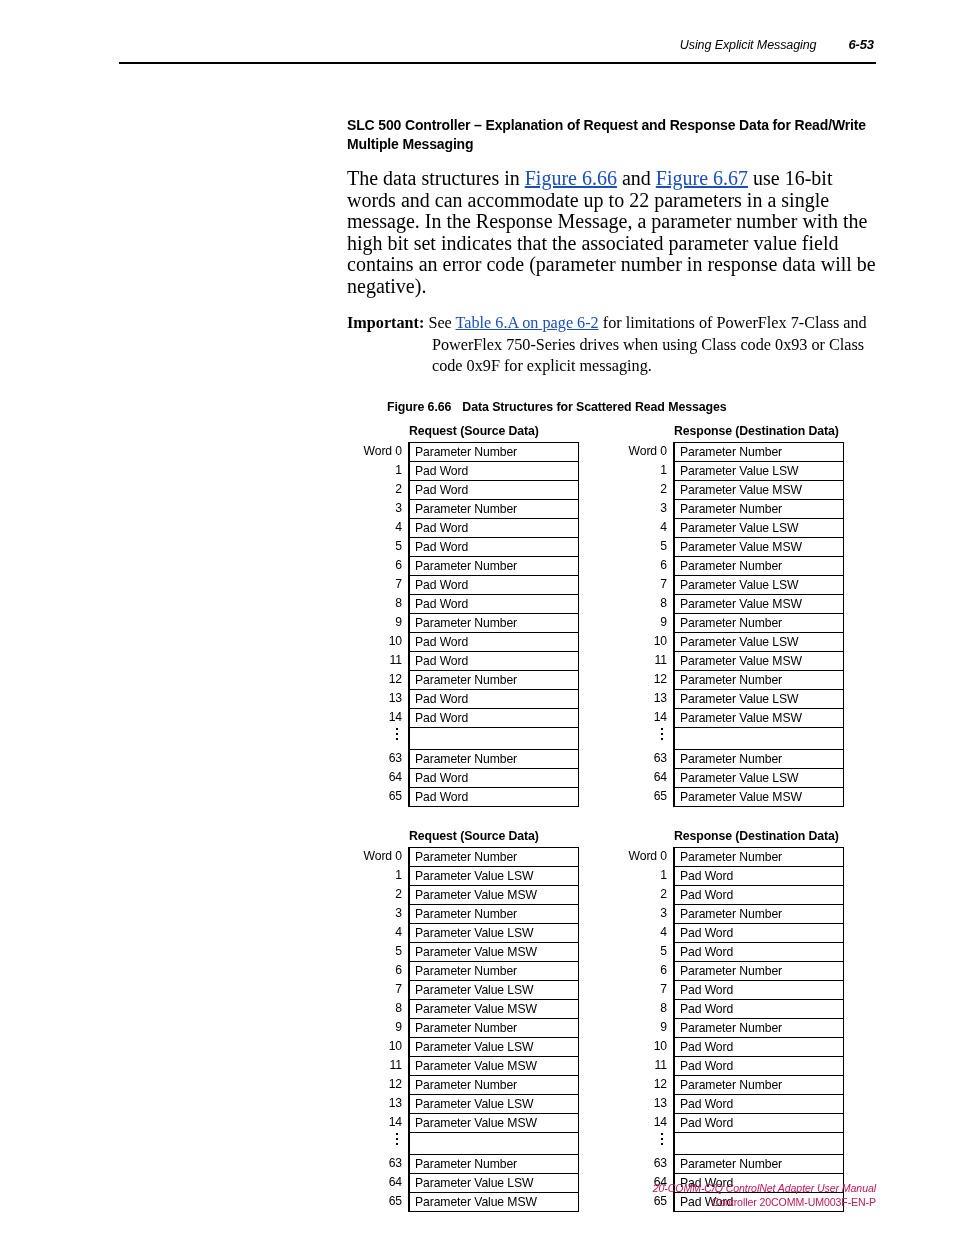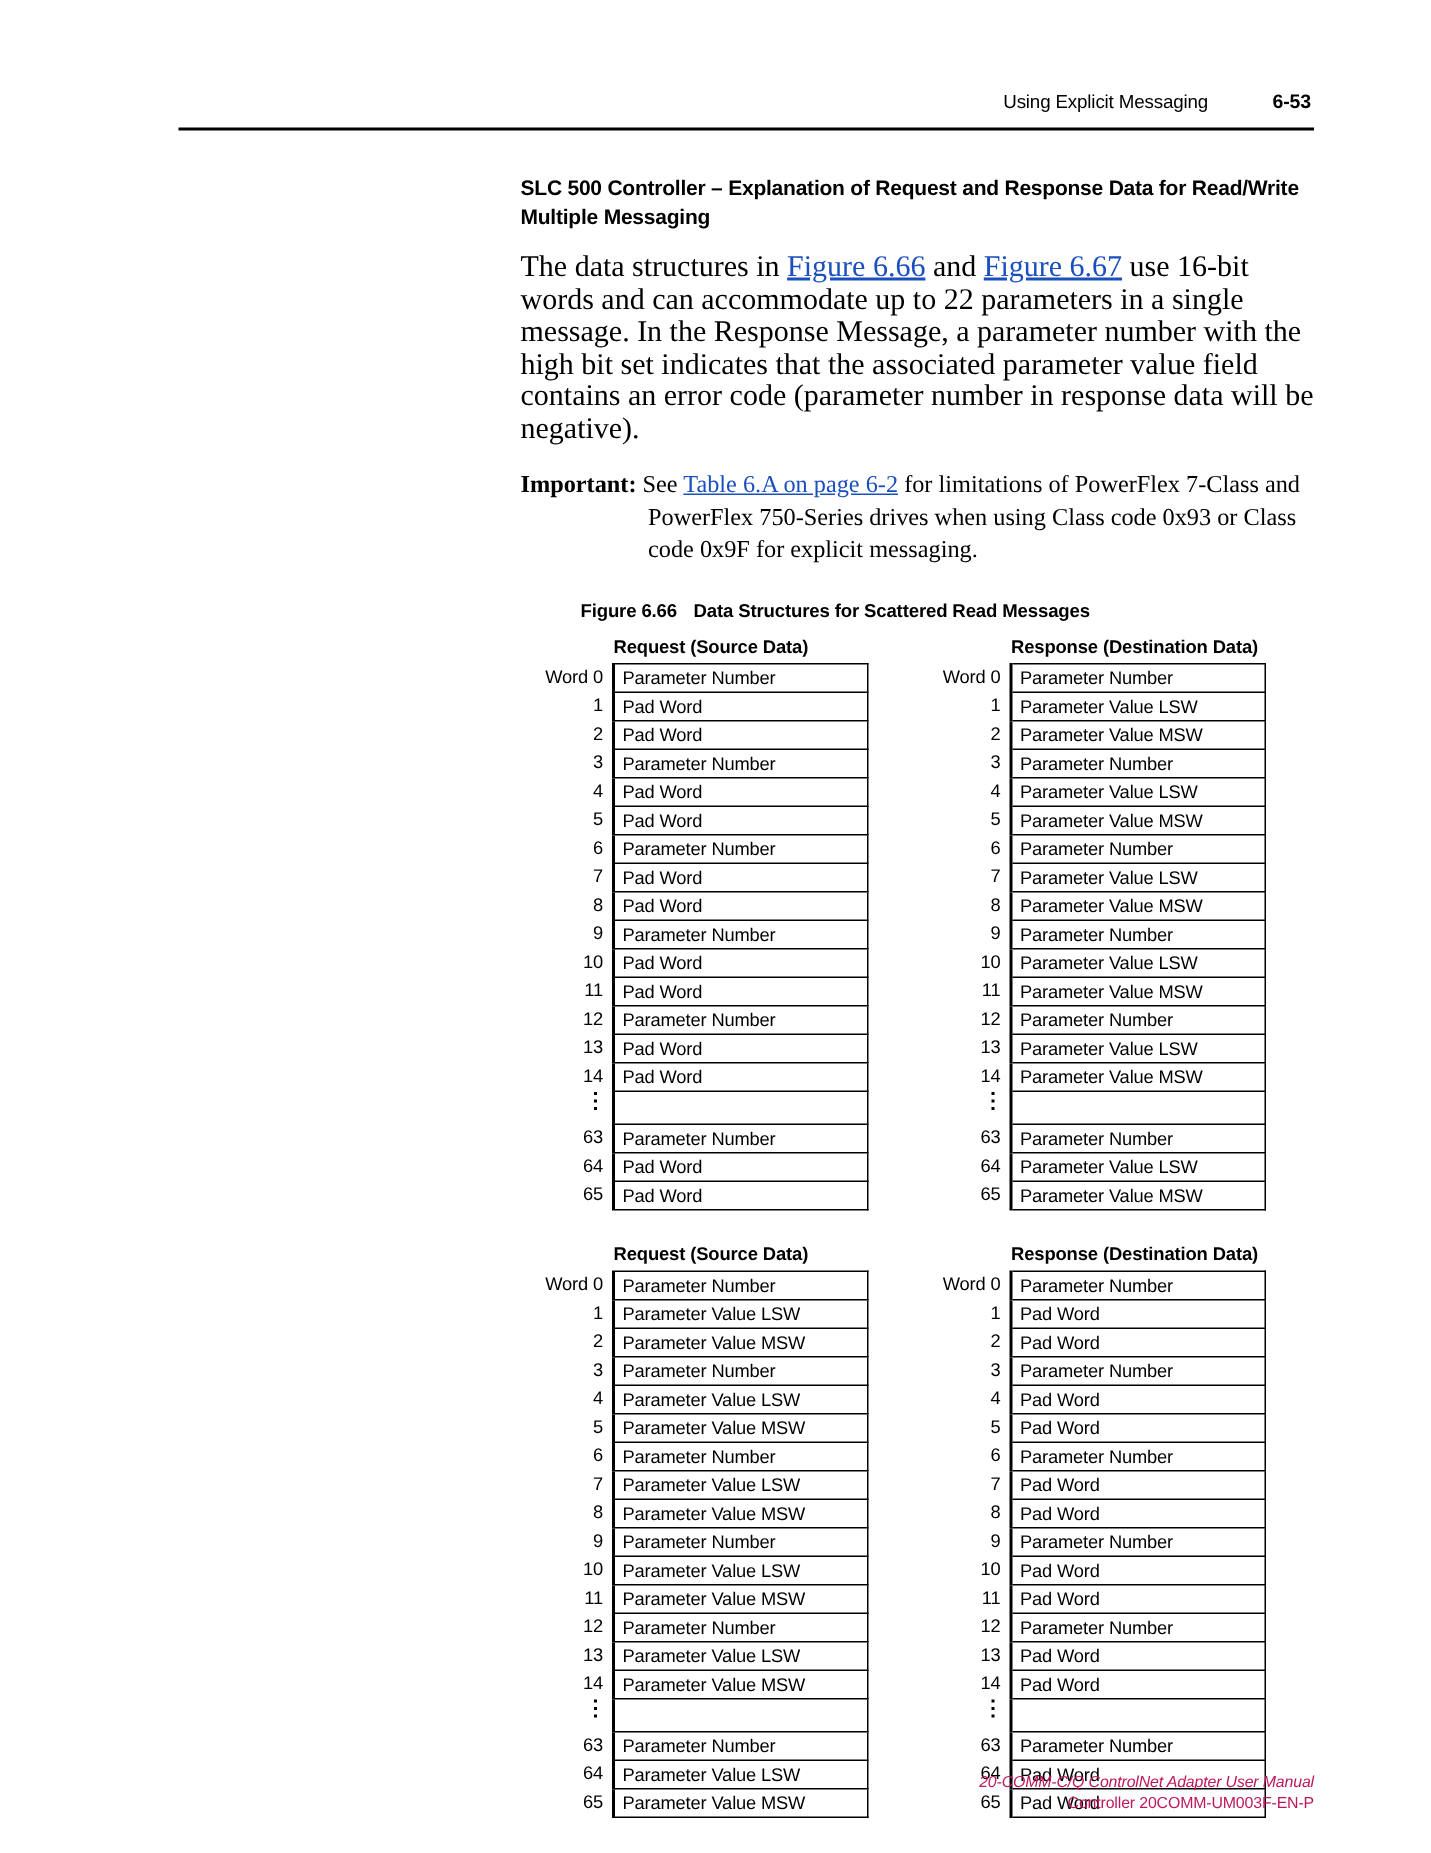--- a/index.html
+++ b/index.html
@@ -13,41 +13,42 @@
     position: relative;
     font-family: "Liberation Serif", serif;
     color: #000000;
     overflow: hidden;
   }
 
   
   .page-header {
     position: absolute;
     left: 119px;
-    top: 60px;
+    top: 37px;
     width: 757px;
     height: 30px;
+    font-style: italic;
   }
   .page-header .hdr-row {
     display: flex;
     justify-content: flex-end;
     align-items: baseline;
     padding-right: 2px;
     height: 20px;
   }
   .hdr-title {
     font-family: "Liberation Sans", sans-serif;
     font-size: 12.5px;
     letter-spacing: -0.1px;
   }
   .hdr-page {
     font-family: "Liberation Sans", sans-serif;
     font-size: 13px;
     font-weight: bold;
-    margin-left: 43px;
+    margin-left: 32px;
     letter-spacing: -0.1px;
   }
   .hdr-rule {
     position: absolute;
     left: 0;
     top: 25px;
     width: 757px;
     height: 2px;
     background: #000;
   }

